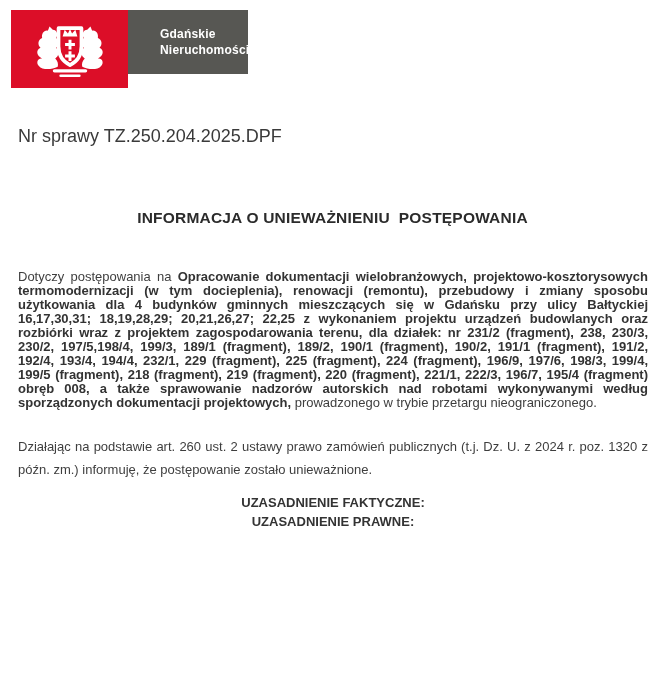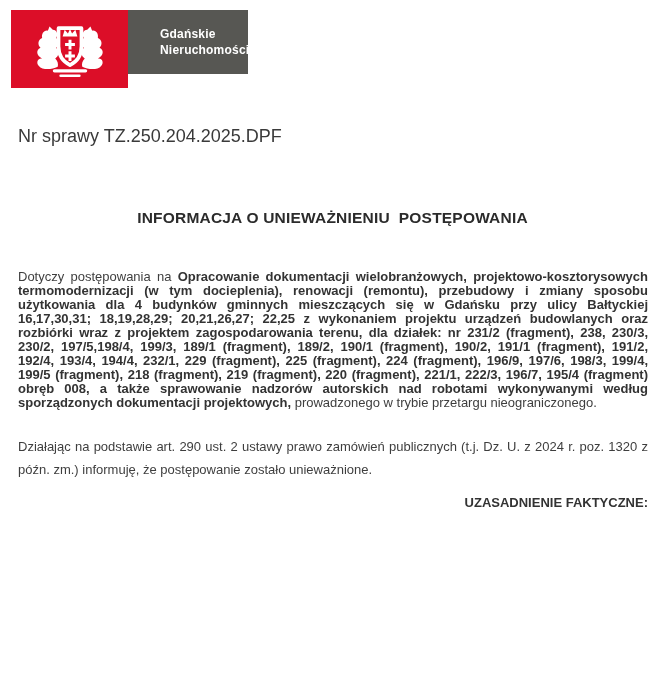--- a/index.html
+++ b/index.html
@@ -61,21 +61,21 @@
     line-height: 14px;
   }
   .para-basis {
     margin-top: 25px;
     text-align: justify;
     line-height: 23px;
   }
   .uzas {
     margin-top: 13px;
     line-height: 18.5px;
-    text-align: right;
+    text-align: center;
   }
   .uzas .heading { font-weight: bold; color: #333333; }
 </style>
 </head>
 <body>
 
 <div class="page">
 
   <div class="logo-row">
     <div class="logo-red" style="background: rgb(220, 14, 40);">
@@ -125,19 +125,20 @@
   </div>
 
   <div class="header-row">
     <span>Nr sprawy TZ.250.204.2025.DPF</span>
   </div>
 
   <div class="doc-title">INFORMACJA O UNIEWAŻNIENIU  POSTĘPOWANIA</div>
 
   <p class="para para-subject"><span>Dotyczy postępowania na </span><span class="b">Opracowanie dokumentacji wielobranżowych, projektowo-kosztorysowych termomodernizacji (w tym docieplenia), renowacji (remontu), przebudowy i zmiany sposobu użytkowania dla 4 budynków gminnych mieszczących się w Gdańsku przy ulicy Bałtyckiej 16,17,30,31; 18,19,28,29; 20,21,26,27; 22,25 z wykonaniem projektu urządzeń budowlanych oraz rozbiórki wraz z projektem zagospodarowania terenu, dla działek: nr 231/2 (fragment), 238, 230/3, 230/2, 197/5,198/4, 199/3, 189/1 (fragment), 189/2, 190/1 (fragment), 190/2, 191/1 (fragment), 191/2, 192/4, 193/4, 194/4, 232/1, 229 (fragment), 225 (fragment), 224 (fragment), 196/9, 197/6, 198/3, 199/4, 199/5 (fragment), 218 (fragment), 219 (fragment), 220 (fragment), 221/1, 222/3, 196/7, 195/4 (fragment) obręb 008, a także sprawowanie nadzorów autorskich nad robotami wykonywanymi według sporządzonych dokumentacji projektowych,</span><span> prowadzonego w trybie przetargu nieograniczonego.</span></p>
 
-  <p class="para para-basis"><span>Działając na podstawie art. 290 ust. 2 ustawy prawo zamówień publicznych (t.j. Dz. U. z 2024 r. poz. 1320 z późn. zm.)  informuję, że postępowanie zostało unieważnione.</span></p>
+  <p class="para para-basis"><span>Działając na podstawie art. 260 ust. 2 ustawy prawo zamówień publicznych (t.j. Dz. U. z 2024 r. poz. 1320 z późn. zm.)  informuję, że postępowanie zostało unieważnione.</span></p>
 
   <div class="para uzas">
     <div class="heading">UZASADNIENIE FAKTYCZNE:</div>
+    <div class="heading">UZASADNIENIE PRAWNE:</div>
   </div>
 
 </div>
 
 </body></html>

